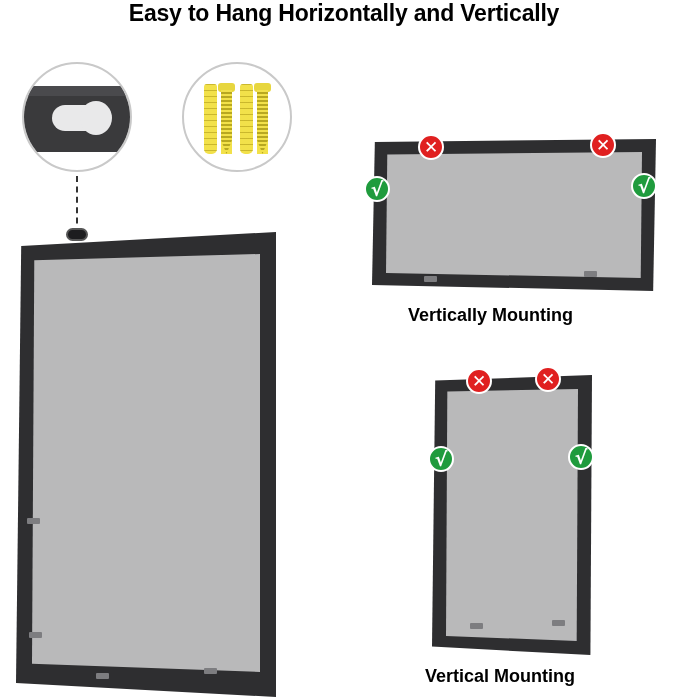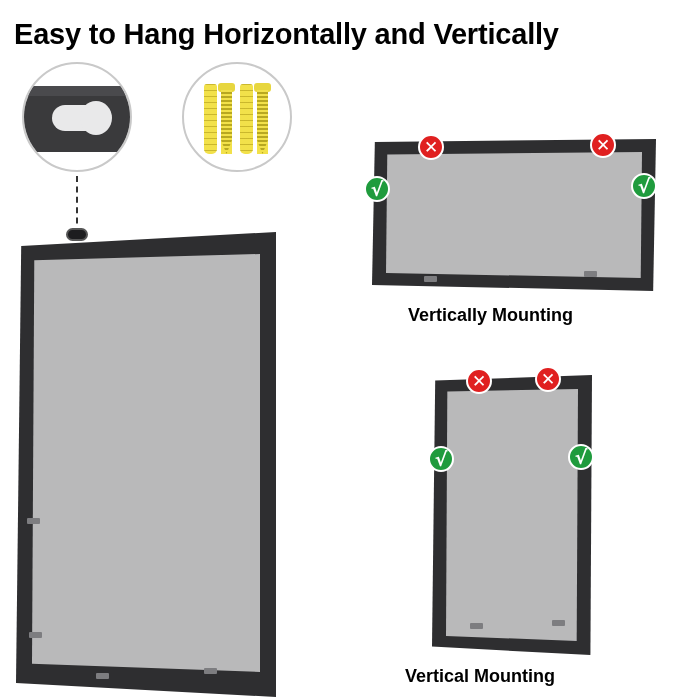--- a/index.html
+++ b/index.html
@@ -11,27 +11,28 @@
     width: 679px;
     height: 697px;
     position: relative;
     font-family: "Liberation Sans", sans-serif;
     overflow: hidden;
   }
 
   .title {
     position: absolute;
     left: 14px;
-    top: 18px;
+    top: 0;
     width: 660px;
-    font-size: 29px;
+    font-size: 23px;
     font-weight: bold;
     color: #000000;
     letter-spacing: -0.2px;
     white-space: nowrap;
+    text-align: center;
   }
 
   
   .detail-circle {
     position: absolute;
     border-radius: 50%;
     border: 2px solid #c9c9c9;
     background: #ffffff;
     overflow: hidden;
     box-sizing: border-box;
@@ -278,21 +279,21 @@
   #v-ok-right { left: 568px; top: 444px; }
 
   .caption {
     position: absolute;
     font-size: 18px;
     font-weight: bold;
     color: #000000;
     white-space: nowrap;
   }
   #caption-horizontal { left: 408px; top: 305px; }
-  #caption-vertical   { left: 405px; top: 666px; }
+  #caption-vertical   { left: 425px; top: 666px; }
 </style>
 </head>
 <body>
 
 <div class="title">Easy to Hang Horizontally and Vertically</div>
 
 <div class="detail-circle" id="keyhole-circle">
   <div class="keyhole-plate"></div>
   <div class="keyhole-slot"></div>
 </div>

